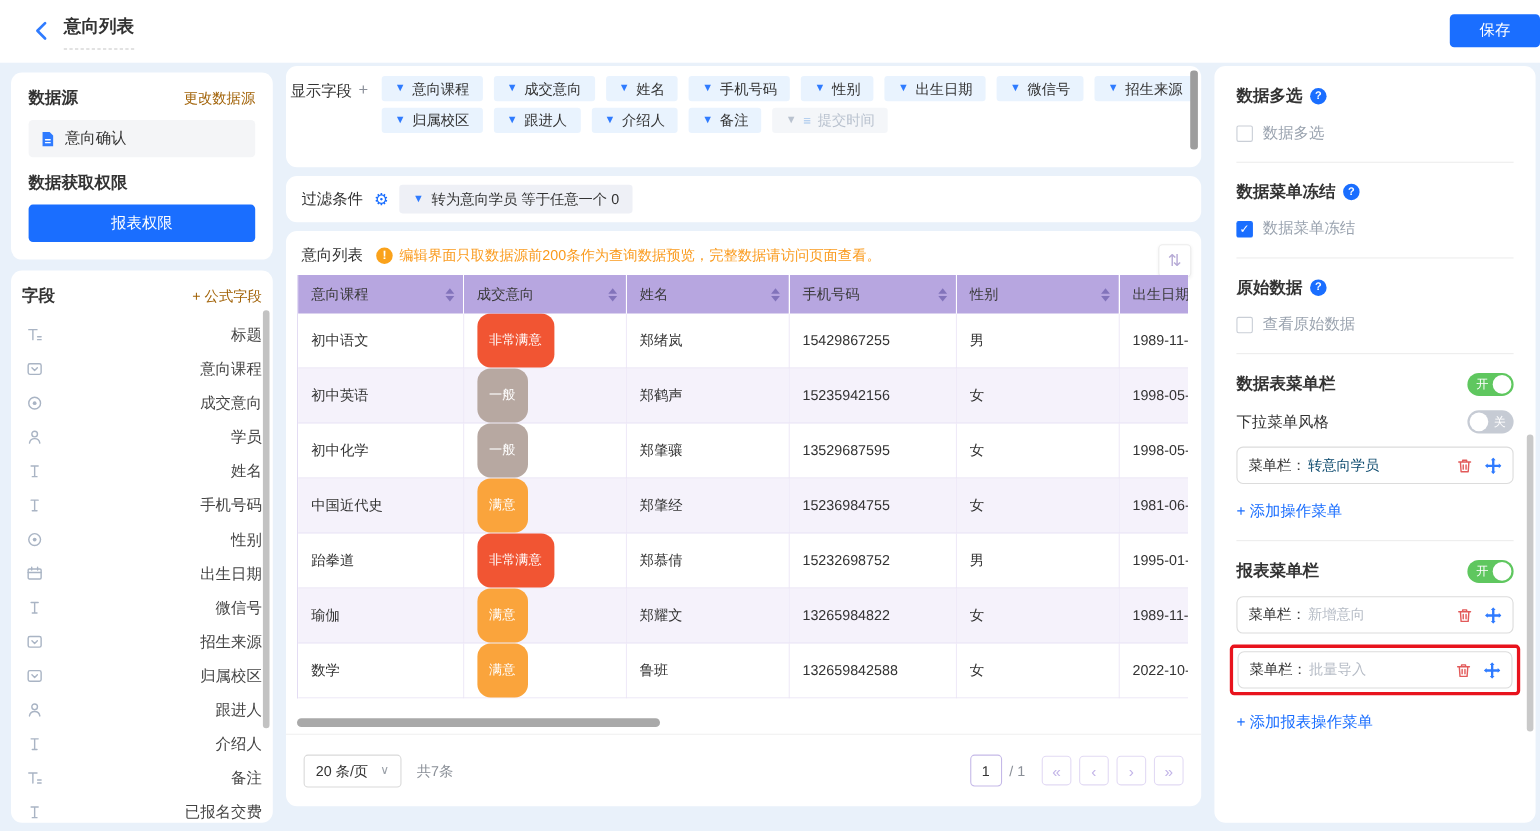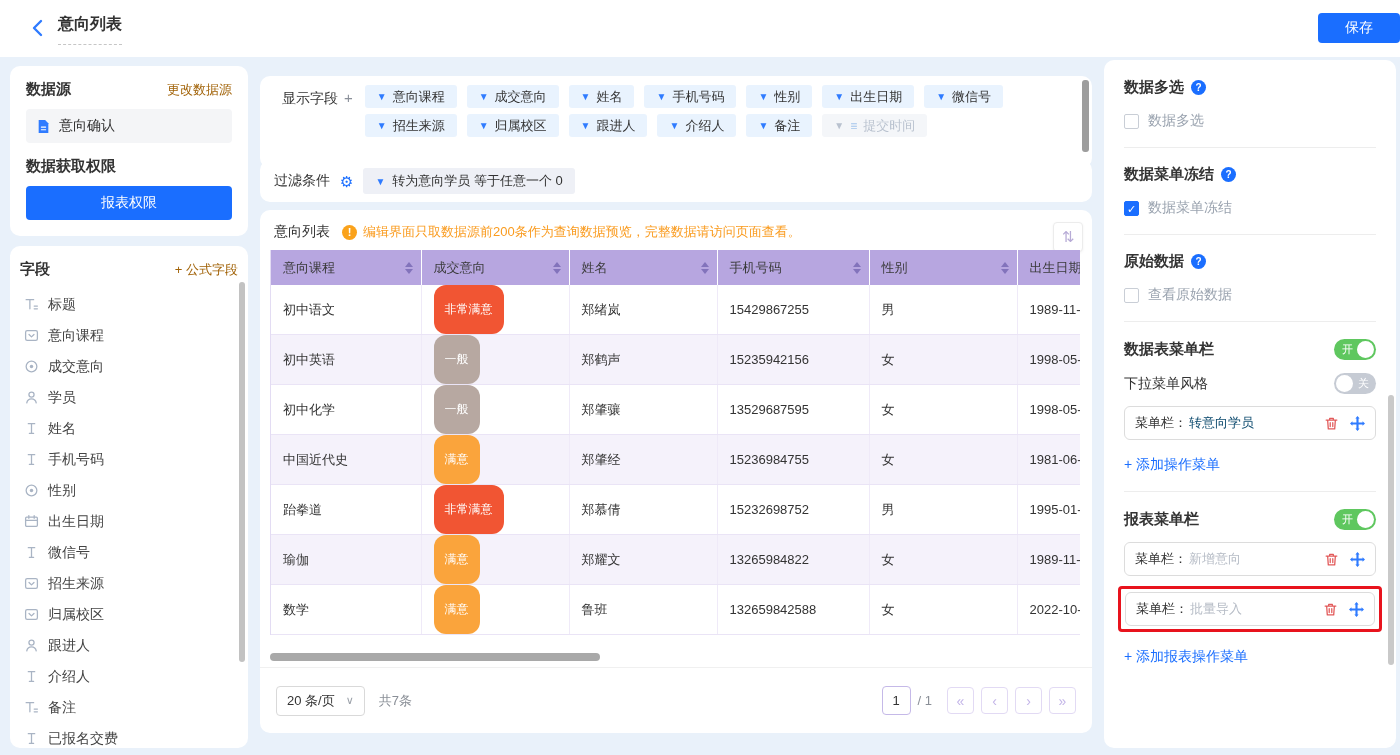--- a/index.html
+++ b/index.html
@@ -23,26 +23,26 @@
   .sec-title { font-size:15px; font-weight:bold; color:#333; }
   .link { font-size:13px; color:#a16207; cursor:pointer; text-decoration:none; }
   .source-item { margin-top:10px; height:34px; background:#f4f5f7; border-radius:4px; display:flex;
     align-items:center; padding:0 10px; gap:8px; font-size:14px; color:#333; }
   .perm-title { margin-top:14px; font-size:15px; font-weight:bold; }
   .perm-btn { margin-top:10px; width:100%; height:34px; background:#1a6eff; color:#fff; border:none;
     border-radius:4px; font-size:14px; cursor:pointer; font-family:inherit; }
   #card-fields { left:10px; top:246px; width:238px; height:502px; padding:14px 10px; overflow:hidden; }
   .fields-list { margin-top:10px; }
   .field-item { height:31px; display:flex; align-items:center; gap:9px; padding-left:4px; font-size:14px;
-    color:#444; cursor:pointer; }
+    color:#444; cursor:pointer;justify-content:space-between; }
   .f-icon { width:15px; height:15px; display:inline-flex; }
   .vscroll { position:absolute; background:#c2c2c2; border-radius:3px; }
   #fields-scroll { right:3px; top:36px; width:6px; height:380px; }
   
-  #panel-display { left:260px; top:60px; width:832px; height:92px; padding:9px 22px; overflow:hidden;margin-top:16px; }
+  #panel-display { left:260px; top:60px; width:832px; height:92px; padding:9px 4px; overflow:hidden; }
   .display-row { display:flex; align-items:flex-start; }
   .display-label { font-size:14px; color:#333; margin-top:5px; white-space:nowrap; }
   .plus-btn { color:#8a8f99; font-size:15px; margin:4px 4px 0 6px; cursor:pointer; }
   .tags-wrap { display:flex; flex-wrap:wrap; gap:6px 10px; margin-left:8px; width:760px; }
   .tag { background:#e9f3fe; border-radius:3px; height:23px; display:flex; align-items:center; gap:6px;
     padding:0 12px; font-size:13px; color:#333; cursor:pointer; white-space:nowrap; }
   .tag .caret { color:#2f7bff; font-size:10px; }
   .tag.disabled { background:#f4f6f9; color:#b9c2cf; }
   .tag.disabled .caret { color:#b9c2cf; }
   .tag .lines-ic { color:#a5c6ec; font-size:12px; }

